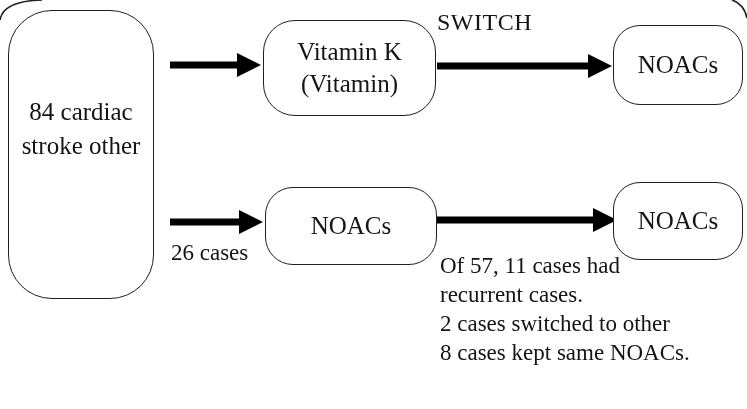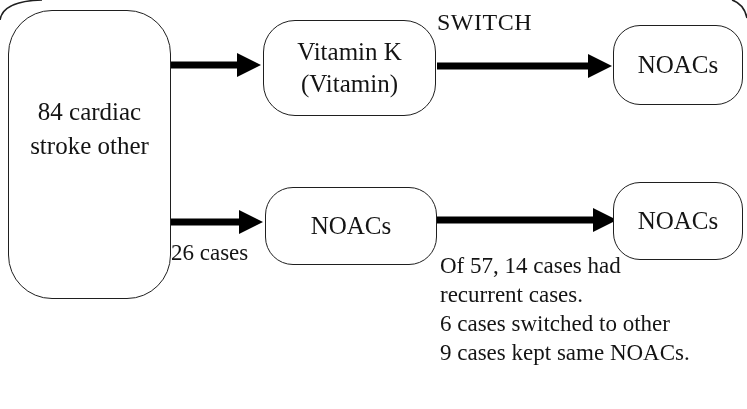--- a/index.html
+++ b/index.html
@@ -24,21 +24,21 @@
     display: flex;
     flex-direction: column;
     align-items: center;
     justify-content: center;
     text-align: center;
     box-sizing: border-box;
   }
   .node .line { white-space: nowrap; }
   #node-source {
     left: 8px; top: 10px;
-    width: 163px; height: 289px;
+    width: 146px; height: 289px;
     border-radius: 44px;
     font-size: 25px; line-height: 34px;
     padding-bottom: 52px;
   }
   #node-warfarin {
     left: 263px; top: 8px;
     width: 173px; height: 96px;
     border-radius: 32px;
     font-size: 25px; line-height: 32px; margin-top: 12px;
   }
@@ -134,19 +134,19 @@
     <div class="line">NOACs</div>
   </div>
 
 
   <div class="edge-label" id="label-57cases">26 cases</div>
 
   <div class="edge-label" id="label-switch">SWITCH</div>
 
 
   <div class="note" id="note-noacs">
-    <div>Of 57, 14 cases had</div>
+    <div>Of 57, 11 cases had</div>
     <div>recurrent cases.</div>
-    <div>6 cases switched to other</div>
-    <div>9 cases kept same NOACs.</div>
+    <div>2 cases switched to other</div>
+    <div>8 cases kept same NOACs.</div>
   </div>
 
 </div>
 
 </body></html>

